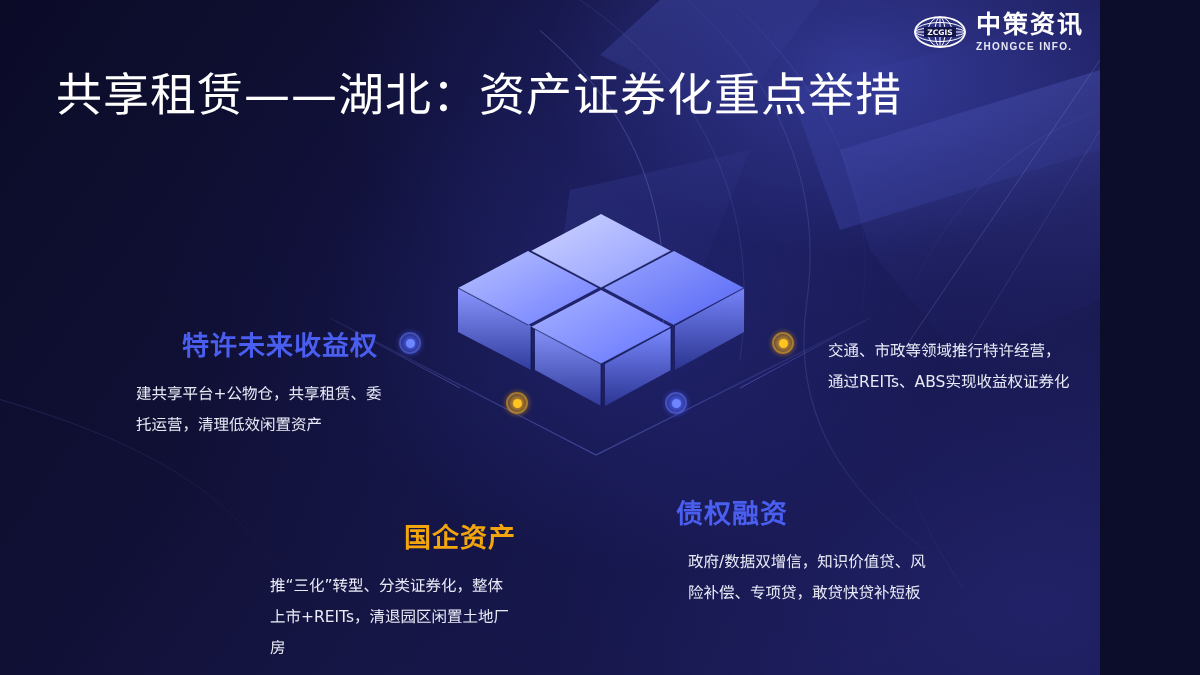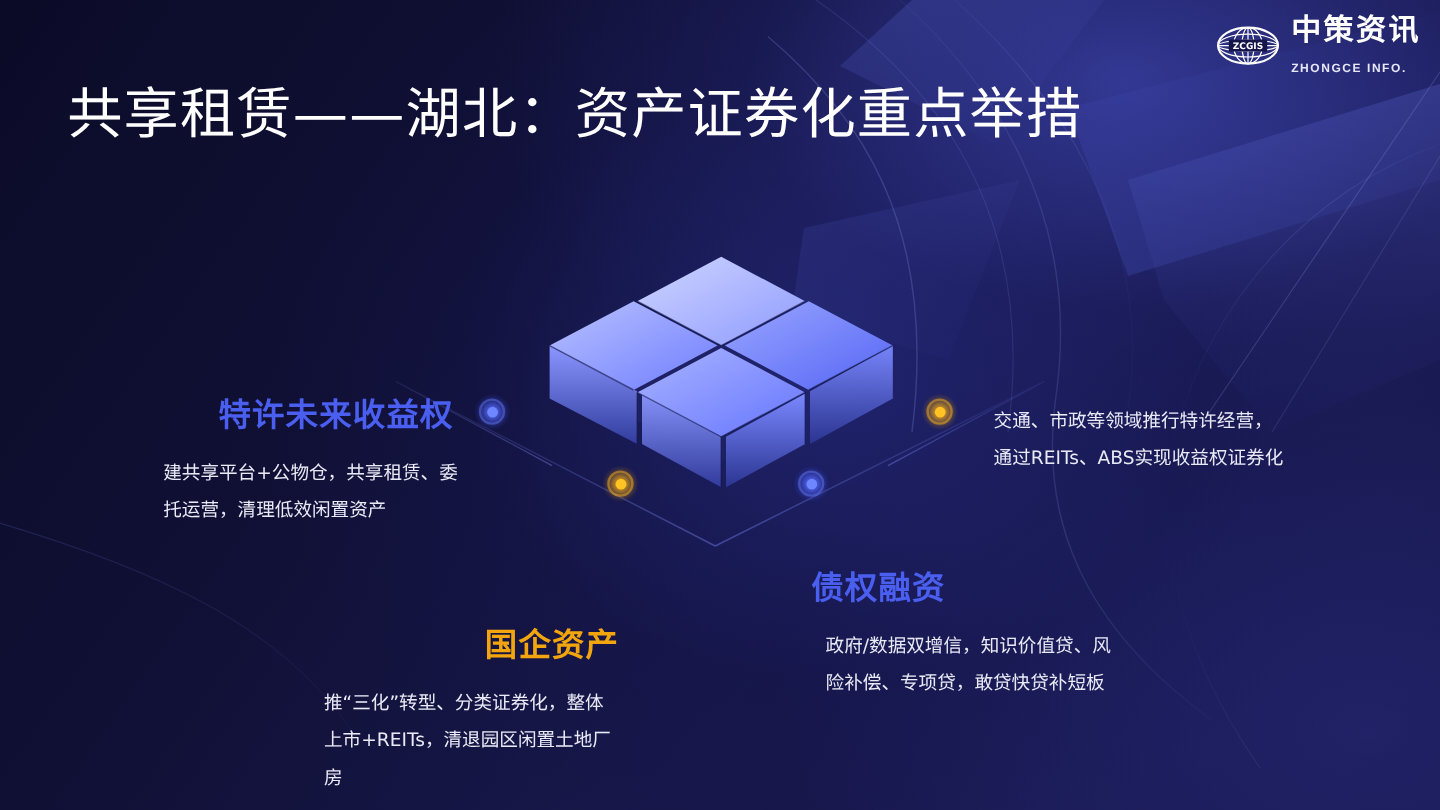--- a/index.html
+++ b/index.html
@@ -3,21 +3,21 @@
 <meta charset="utf-8">
 <title>地方实践——湖北：资产证券化重点举措</title>
 <style>
   html,body{margin:0;padding:0;}
   body{
     width:1200px;height:675px;overflow:hidden;
     font-family:"Liberation Sans","DejaVu Sans",sans-serif;
     background:#0c0c2b;
   }
   .slide{
-    position:relative;width:1200px;height:675px;overflow:hidden;
+    position:relative;width:1100px;height:675px;overflow:hidden;
     background:
       radial-gradient(ellipse 700px 420px at 78% 10%, rgba(56,62,160,0.85) 0%, rgba(34,36,110,0.35) 45%, rgba(12,12,43,0) 75%),
       radial-gradient(ellipse 620px 520px at 58% 46%, rgba(40,46,140,0.55) 0%, rgba(20,22,80,0.25) 50%, rgba(12,12,43,0) 78%),
       radial-gradient(ellipse 900px 600px at 95% 90%, rgba(38,40,120,0.55) 0%, rgba(16,16,60,0.2) 55%, rgba(12,12,43,0) 80%),
       linear-gradient(125deg,#0b0b28 0%,#101035 30%,#17174a 58%,#1b1b55 80%,#191950 100%);
   }
 
   
   .deco{position:absolute;top:0;right:0;width:560px;height:360px;pointer-events:none;}
   .deco svg{display:block;}
@@ -28,21 +28,21 @@
   .logo{
     position:absolute;top:12px;right:16px;display:flex;align-items:center;gap:9px;
   }
   .logo-mark{width:54px;height:40px;flex:0 0 auto;}
   .logo-txt{display:flex;flex-direction:column;line-height:1;}
   .logo-cn{
     color:#ffffff;font-size:25px;font-weight:bold;letter-spacing:2px;
     font-family:"DejaVu Sans","Liberation Sans",sans-serif;
   }
   .logo-en{
-    color:#e8e8f5;font-size:10px;font-weight:bold;letter-spacing:1.3px;margin-top:16px;
+    color:#e8e8f5;font-size:10px;font-weight:bold;letter-spacing:1.3px;margin-top:5px;
   }
 
   
   .title{
     position:absolute;left:56px;top:58px;
     color:#ffffff;font-size:46px;font-weight:400;letter-spacing:1px;
     white-space:nowrap;
     font-family:"DejaVu Sans","Liberation Sans",sans-serif;
   }
 
@@ -80,21 +80,21 @@
     font-family:"DejaVu Sans","Liberation Sans",sans-serif;
   }
   .h-blue{color:#4a5ef0;}
   .h-gold{color:#f2a50c;}
 
   .b1{left:124px;top:324px;width:270px;}
   .b1 h3{text-align:right;padding-right:16px;}
   .b2{left:816px;top:324px;width:268px;}
   .b3{left:258px;top:516px;width:266px;}
   .b3 h3{text-align:right;padding-right:8px;}
-  .b4{left:676px;top:468px;width:266px;}
+  .b4{left:676px;top:492px;width:266px;}
 </style>
 </head>
 <body>
 
 <div class="slide">
 
   <svg class="bg-lines" viewBox="0 0 1200 675" preserveAspectRatio="none">
     <defs>
       <linearGradient id="faint" x1="0" y1="0" x2="1" y2="1">
         <stop offset="0%" stop-color="#7f8bff" stop-opacity="0.18"></stop>

